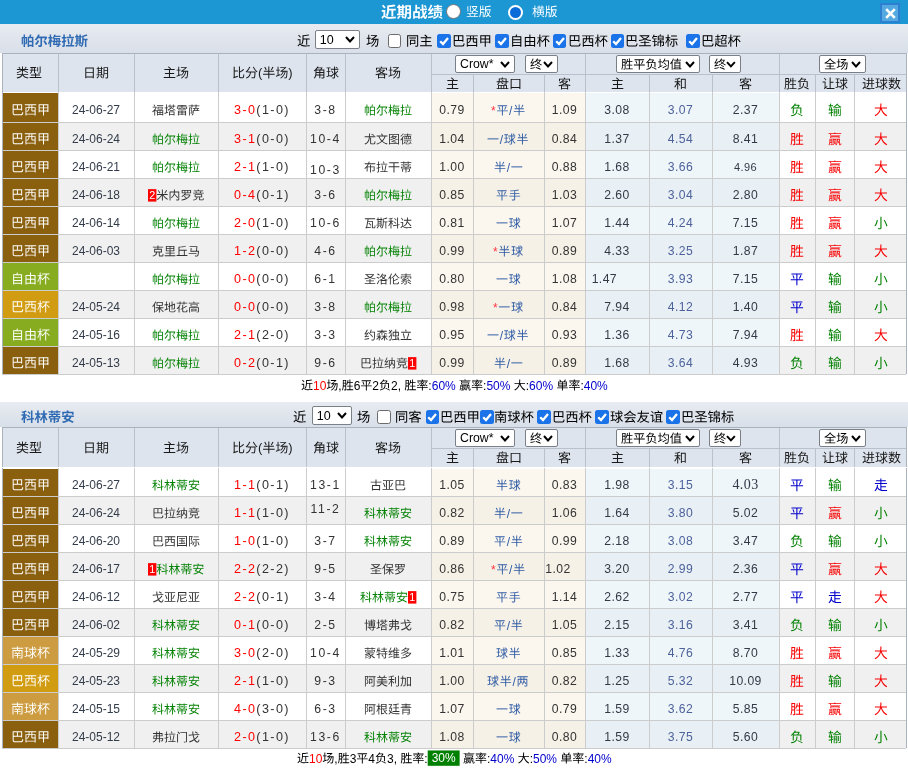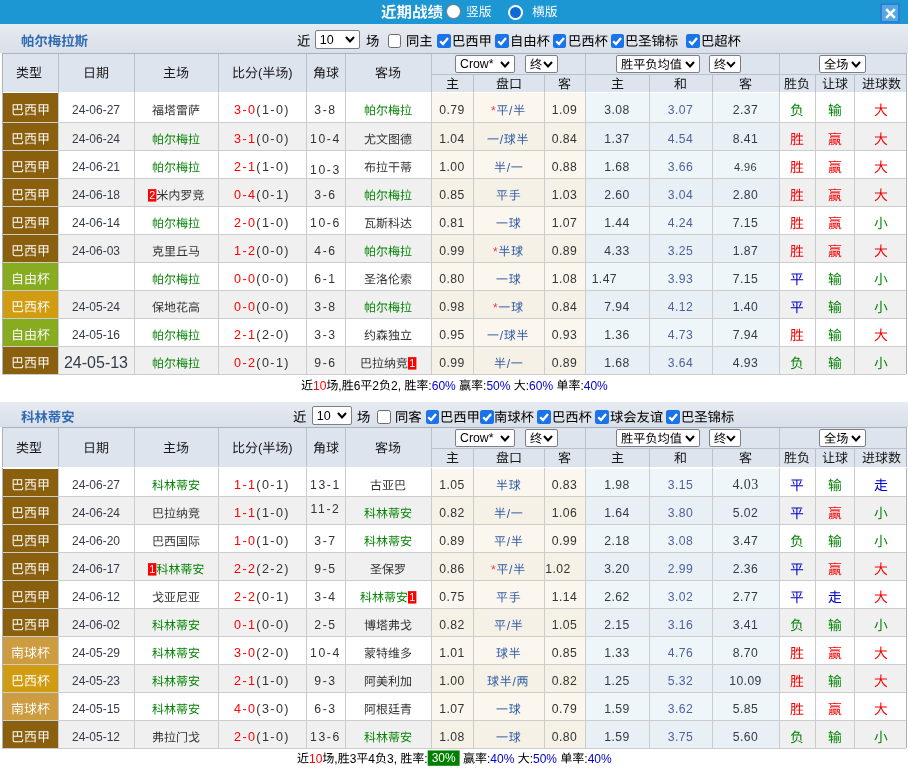--- a/index.html
+++ b/index.html
@@ -1112,21 +1112,21 @@
 <div style="position:absolute;left:585px;top:347px;width:194px;height:27px;background:#e9f0f5"></div>
 <div style="position:absolute;left:779px;top:347px;width:127px;height:27px;background:#f0f0f0"></div>
 <div style="position:absolute;left:3px;top:347px;width:55px;height:27px;background:#8a5f0e;display:flex;align-items:center;justify-content:center;box-sizing:border-box;padding-top:4.2px">
       <svg style="width:39.0px;height:13.0px;overflow:visible;" viewBox="0 -880 3000 1000">
         <use href="#g5df4" xlink:href="#g5df4" x="0" fill="#fff"></use>
         <use href="#g897f" xlink:href="#g897f" x="1000" fill="#fff"></use>
         <use href="#g7532" xlink:href="#g7532" x="2000" fill="#fff"></use>
       </svg>
     </div>
 <div style="position:absolute;left:58px;top:347px;width:76px;height:27px;display:flex;align-items:center;justify-content:center;box-sizing:border-box;padding-top:4px;">
-      <span style="font-family:'Liberation Sans',sans-serif;font-size:16px;color:#333c4a;letter-spacing:0px">24-05-13</span>
+      <span style="font-family:'Liberation Sans',sans-serif;font-size:12.0px;color:#333c4a;letter-spacing:0px">24-05-13</span>
     </div>
 <div style="position:absolute;left:134px;top:347px;width:84px;height:27px;display:flex;align-items:center;justify-content:center;box-sizing:border-box;padding-top:4px;">
       <svg style="width:48.0px;height:12.0px;overflow:visible;" viewBox="0 -880 4000 1000">
         <use href="#g5e15" xlink:href="#g5e15" x="0" fill="#008000"></use>
         <use href="#g5c14" xlink:href="#g5c14" x="1000" fill="#008000"></use>
         <use href="#g6885" xlink:href="#g6885" x="2000" fill="#008000"></use>
         <use href="#g62c9" xlink:href="#g62c9" x="3000" fill="#008000"></use>
       </svg>
     </div>
 <div style="position:absolute;left:218px;top:347px;width:88px;height:27px;display:flex;align-items:center;justify-content:center;box-sizing:border-box;padding-top:4px;">

